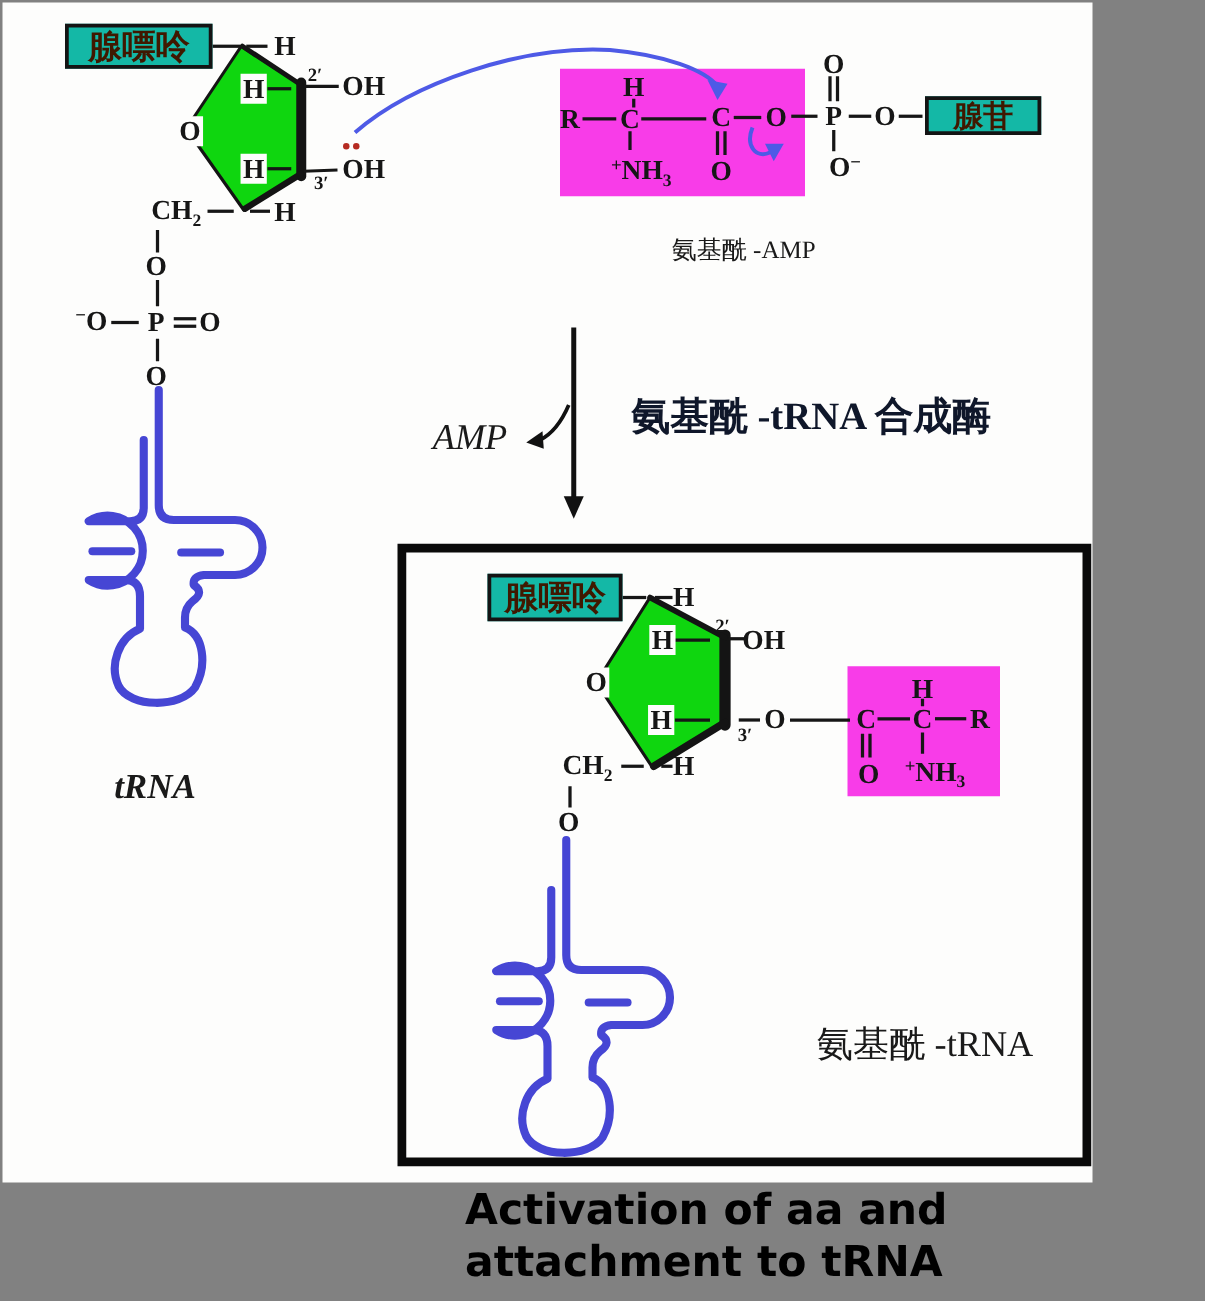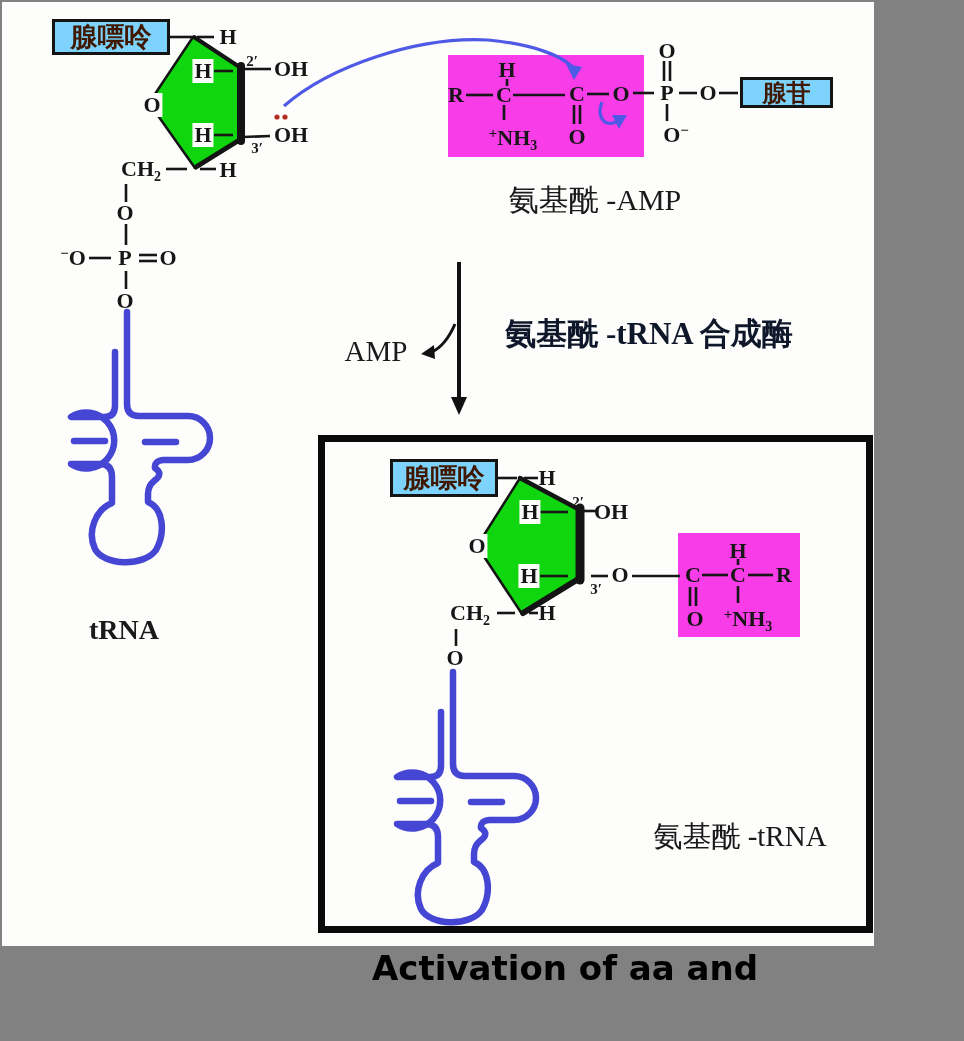--- a/index.html
+++ b/index.html
@@ -19,27 +19,27 @@
     white-space:nowrap;line-height:1;z-index:6;
     color:#161616;
   }
   .atom{font-weight:700;font-size:22px;letter-spacing:0;}
   .halo{background:#FDFDFC;padding:1px 2px;}
   .prime{font-weight:700;font-size:15px;}
   .sub{font-size:14px;vertical-align:-5px;font-weight:700;}
   .sup{font-size:15px;vertical-align:7px;font-weight:700;}
   .base-box{
     position:absolute;box-sizing:border-box;z-index:5;
-    background:#7dd3fc;border:3px solid #141414;
+    background:#14b8a6;border:3px solid #141414;
     display:flex;align-items:center;justify-content:center;
     font-size:27px;font-weight:600;color:#401800;
     font-family:"DejaVu Sans","Liberation Serif",serif;
   }
   .cn-label{font-size:29px;color:#1A1A1A;}
-  .serif-label{font-size:29px;color:#1A1A1A;}
+  .serif-label{font-size:29px;color:#1A1A1A;font-style:italic;}
   .enzyme{font-size:31px;font-weight:600;color:#0f172a;}
   .product-box{
     position:absolute;left:318px;top:435px;width:555px;height:498px;
     box-sizing:border-box;border:7px solid #0A0A0A;background:#FDFDFC;z-index:2;
   }
   .caption{
     position:absolute;left:372px;top:947px;z-index:6;
     font-family:"DejaVu Sans","Liberation Sans",sans-serif;
     font-weight:bold;font-size:34px;line-height:42px;color:#000000;
   }
@@ -197,21 +197,21 @@
 <span class="lbl atom" style="left:456px;top:95px;">R</span>
 <span class="lbl atom" style="left:504px;top:95px;">C</span>
 <span class="lbl atom" style="left:577px;top:94px;">C</span>
 <span class="lbl atom" style="left:577px;top:137px;">O</span>
 <span class="lbl atom" style="left:513px;top:139px;"><span class="sup">+</span><span>NH</span><span class="sub">3</span></span>
 <span class="lbl atom" style="left:621px;top:94px;">O</span>
 <span class="lbl atom" style="left:667px;top:93px;">P</span>
 <span class="lbl atom" style="left:667px;top:51px;">O</span>
 <span class="lbl atom" style="left:676px;top:134px;"><span>O</span><span class="sup">−</span></span>
 <span class="lbl atom" style="left:708px;top:93px;">O</span>
-<span class="lbl cn-label" style="left:595px;top:200px;font-size:30px;">氨基酰 -AMP</span>
+<span class="lbl cn-label" style="left:595px;top:200px;font-size:20px;">氨基酰 -AMP</span>
 
 <span class="lbl serif-label" style="left:376px;top:351px;">AMP</span>
 <span class="lbl enzyme" style="left:649px;top:333px;">氨基酰 -tRNA 合成酶</span>
 
 <span class="lbl atom" style="left:547px;top:478px;">H</span>
 <span class="lbl atom halo" style="left:530px;top:512px;">H</span>
 <span class="lbl prime" style="left:578px;top:502px;">2′</span>
 <span class="lbl atom" style="left:611px;top:512px;">OH</span>
 <span class="lbl atom halo" style="left:477px;top:546px;">O</span>
 <span class="lbl atom halo" style="left:529px;top:576px;">H</span>
@@ -224,13 +224,14 @@
 <span class="lbl atom" style="left:738px;top:551px;">H</span>
 <span class="lbl atom" style="left:693px;top:575px;">C</span>
 <span class="lbl atom" style="left:738px;top:575px;">C</span>
 <span class="lbl atom" style="left:784px;top:575px;">R</span>
 <span class="lbl atom" style="left:695px;top:619px;">O</span>
 <span class="lbl atom" style="left:748px;top:620px;"><span class="sup">+</span><span>NH</span><span class="sub">3</span></span>
 <span class="lbl cn-label" style="left:740px;top:804px;margin-top:32px;">氨基酰 -tRNA</span>
 
 <div class="caption">
   <div>Activation of aa and</div>
+  <div>attachment to tRNA</div>
 </div>
 
 </body></html>

